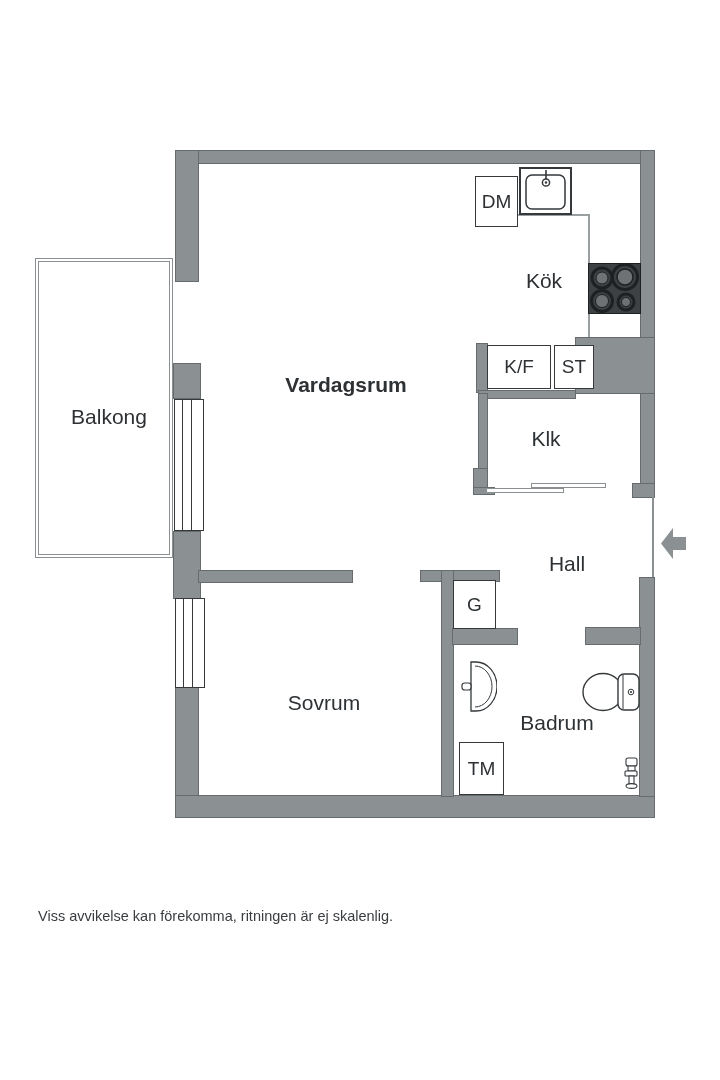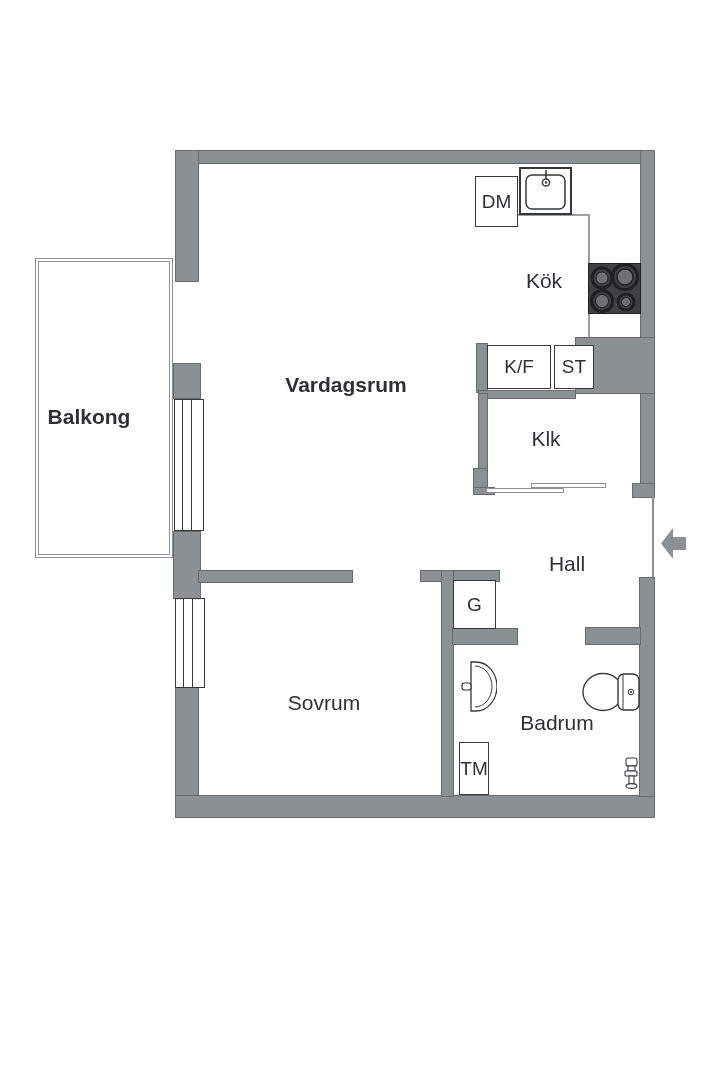--- a/index.html
+++ b/index.html
@@ -64,21 +64,21 @@
   </div>
   <div class="abs box" style="left:487px;top:345px;width:64px;height:44px;">
     <span>K/F</span>
   </div>
   <div class="abs box" style="left:534px;top:345px;width:40px;height:44px;margin-left:20px;">
     <span>ST</span>
   </div>
   <div class="abs box" style="left:453px;top:580px;width:43px;height:49px;">
     <span>G</span>
   </div>
-  <div class="abs box" style="left:459px;top:742px;width:30px;height:53px;">
+  <div class="abs box" style="left:459px;top:742px;width:45px;height:53px;">
     <span>TM</span>
   </div>
 
   <div class="abs" style="left:519px;top:167px;width:53px;height:48px;">
     <svg width="53" height="48">
       <rect x="1" y="1" width="51" height="46" style="fill:#fff;stroke:var(--fixture_line);stroke-width:2"></rect>
       <rect x="7" y="8" width="39" height="34" rx="6" style="fill:#fff;stroke:var(--fixture_line);stroke-width:1.5"></rect>
       <line x1="27" y1="3" x2="27" y2="12" style="stroke:var(--fixture_line);stroke-width:1.6"></line>
       <circle cx="27" cy="15.5" r="3.6" style="fill:none;stroke:var(--fixture_line);stroke-width:1.5"></circle>
       <circle cx="27" cy="15.5" r="1.2" style="fill:var(--fixture_line)"></circle>
@@ -128,21 +128,22 @@
   <div class="abs" style="left:623px;top:757px;width:17px;height:32px;">
     <svg width="17" height="32">
       <rect x="3" y="1" width="11" height="8" rx="2" style="fill:#fff;stroke:var(--fixture_line);stroke-width:1.1"></rect>
       <rect x="5" y="9" width="7" height="5" style="fill:#fff;stroke:var(--fixture_line);stroke-width:1.1"></rect>
       <rect x="2" y="14" width="12" height="5" rx="1" style="fill:#fff;stroke:var(--fixture_line);stroke-width:1.1"></rect>
       <rect x="6" y="19" width="5" height="8" style="fill:#fff;stroke:var(--fixture_line);stroke-width:1.1"></rect>
       <ellipse cx="8.5" cy="29" rx="5.5" ry="2.4" style="fill:#fff;stroke:var(--fixture_line);stroke-width:1.1"></ellipse>
     </svg>
   </div>
 
-  <div class="rlabel" style="left:89px;top:417px;font-weight:bold;">Balkong</div>
+  <div class="rlabel" style="left:109px;top:417px;">Balkong</div>
   <div class="rlabel" style="left:346px;top:385px;font-weight:bold;">Vardagsrum</div>
   <div class="rlabel" style="left:544px;top:281px;">Kök</div>
   <div class="rlabel" style="left:546px;top:439px;">Klk</div>
   <div class="rlabel" style="left:567px;top:564px;">Hall</div>
   <div class="rlabel" style="left:324px;top:690px;margin-top:13px;">Sovrum</div>
   <div class="rlabel" style="left:557px;top:723px;">Badrum</div>
 
+  <div class="disclaimer">Viss avvikelse kan förekomma, ritningen är ej skalenlig.</div>
 </div>
 
 </body></html>

